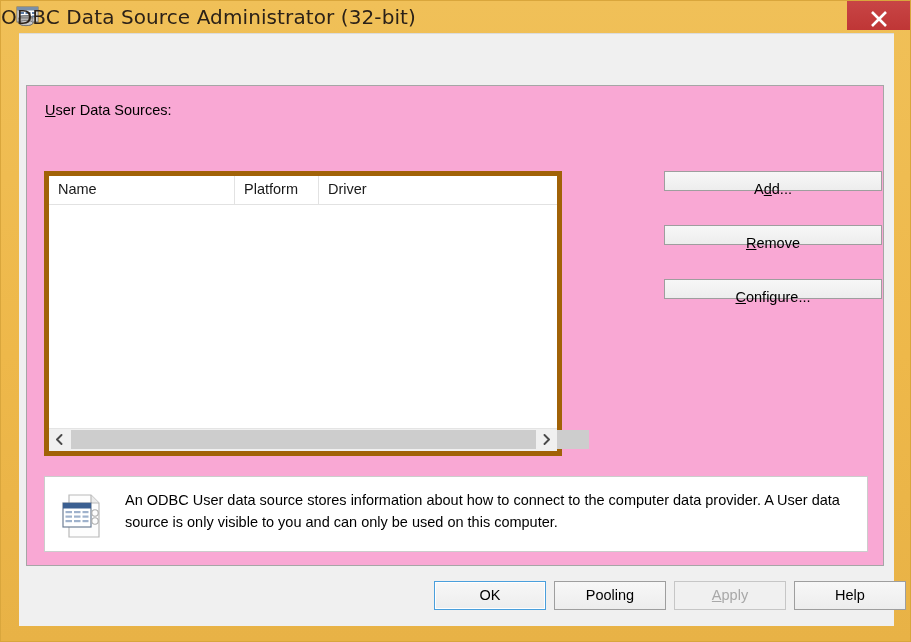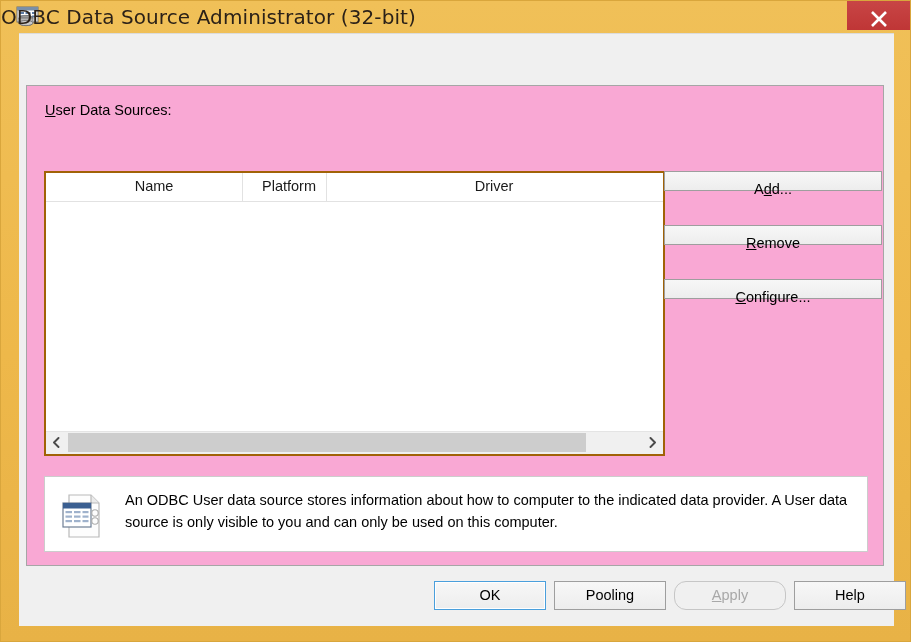--- a/index.html
+++ b/index.html
@@ -139,26 +139,25 @@
     color: #000000;
     white-space: nowrap;
   }
   .acc { text-decoration: underline; }
 
   
   #listview {
     position: absolute;
     left: 17px;
     top: 85px;
-    width: 621px;
+    width: 518px;
     height: 285px;
     box-sizing: border-box;
     background: #ffffff;
-    border: 2px solid #a16207;
-    text-align: center;
+    border: 5px solid #a16207;
   }
   #list-header {
     position: relative;
     height: 28px;
     background: #ffffff;
     border-bottom: 1px solid #e2e2e2;
     font-size: 0;
     white-space: nowrap;
   }
   .col-head {
@@ -291,21 +290,20 @@
     border: 1px solid #4a9fdc;
     box-shadow: inset 0 0 0 1px #ffffff;
   }
   #btn-cancel { left: 519px; }
   #btn-apply {
     left: 639px;
     color: #a8a8a8;
     background: #f0f0f0;
     border-color: #c6c6c6;
     cursor: default;
-    border-radius: 12px;
   }
   #btn-help { left: 759px; }
 </style>
 </head>
 <body>
 
 <div id="window">
 
   <div id="titlebar">
 
@@ -385,21 +383,21 @@
               <rect x="23.5" y="22.5" width="6" height="2.2"></rect>
               <rect x="6.5" y="27" width="6.5" height="2.2"></rect>
               <rect x="15" y="27" width="6.5" height="2.2"></rect>
               <rect x="23.5" y="27" width="6" height="2.2"></rect>
             </g>
             <ellipse cx="36" cy="20" rx="3.2" ry="3.2" fill="none" stroke="#aeaeae" stroke-width="1.1"></ellipse>
             <ellipse cx="36" cy="28" rx="3.2" ry="3.2" fill="none" stroke="#aeaeae" stroke-width="1.1"></ellipse>
           </svg>
         </div>
         <div id="desc-text">
-          <span>An ODBC User data source stores information about how to computer to the indicated data provider.   A</span>
+          <span>An ODBC User data source stores information about how to connect to the computer data provider.   A</span>
           <span>User data source is only visible to you and can only be used on this computer.</span>
         </div>
       </div>
 
     </div>
 
     <div class="bot-btn" id="btn-ok">OK</div>
     <div class="bot-btn" id="btn-cancel">Pooling</div>
     <div class="bot-btn" id="btn-apply"><span class="acc">A</span><span>pply</span></div>
     <div class="bot-btn" id="btn-help">Help</div>

